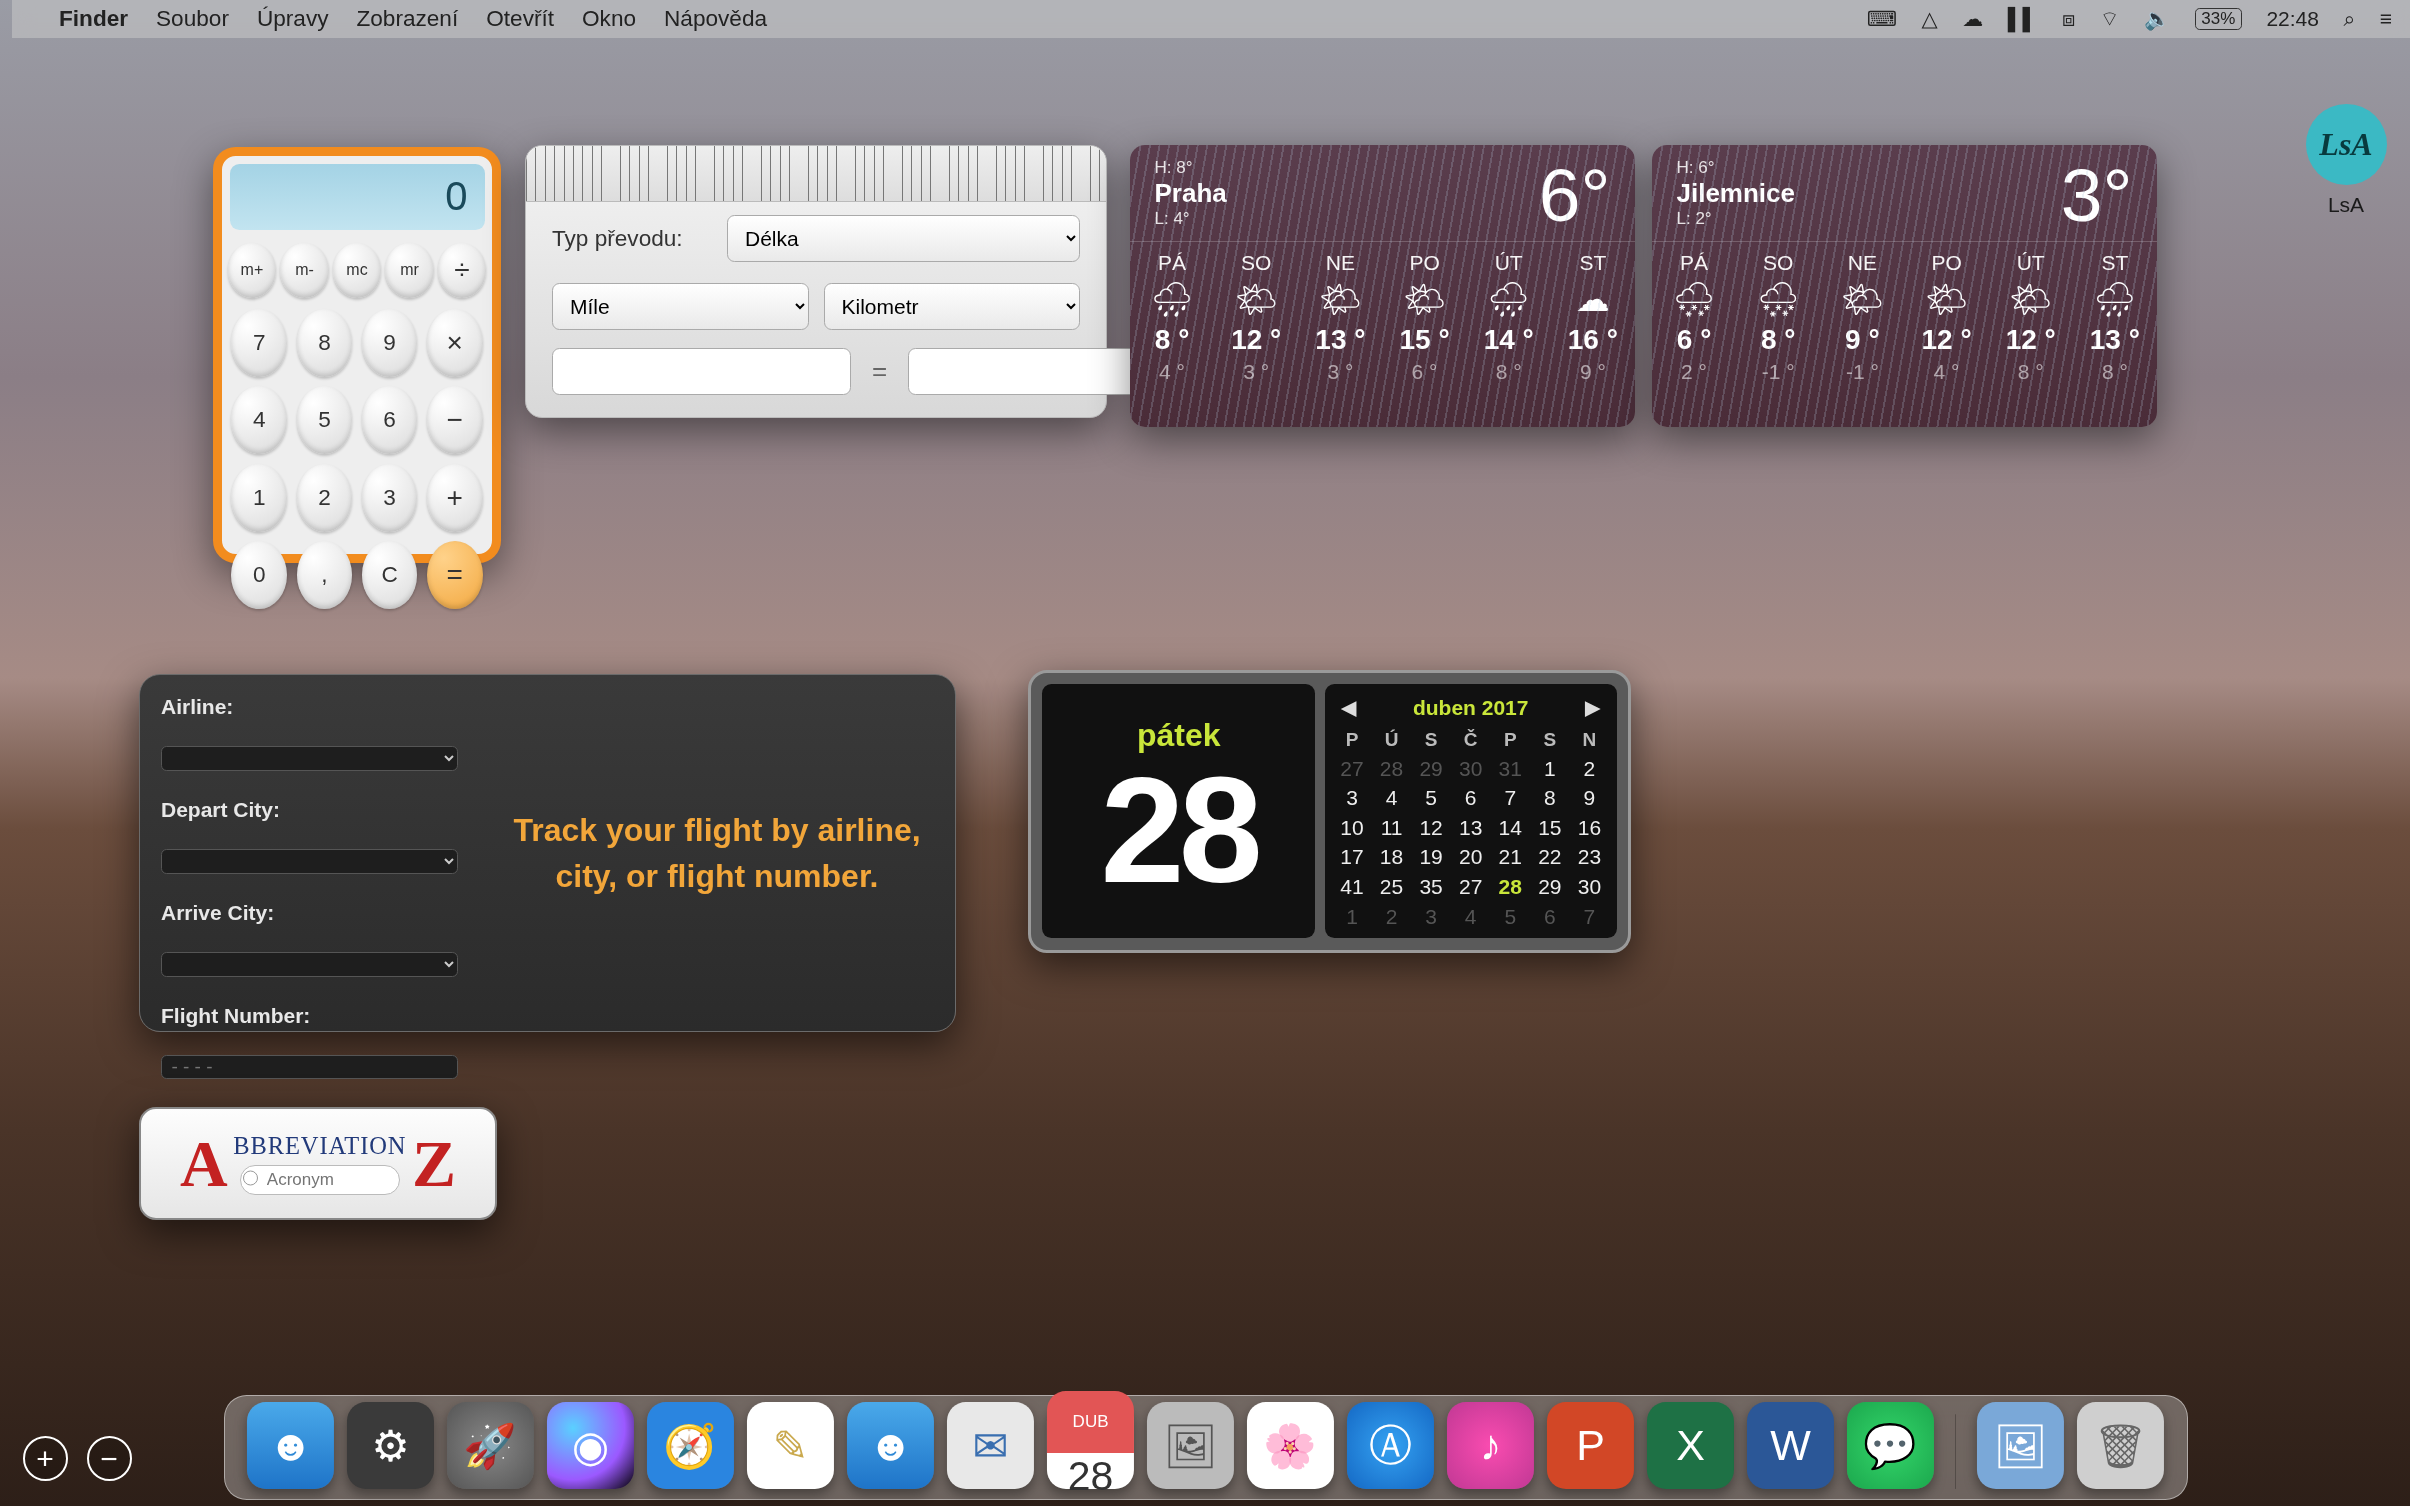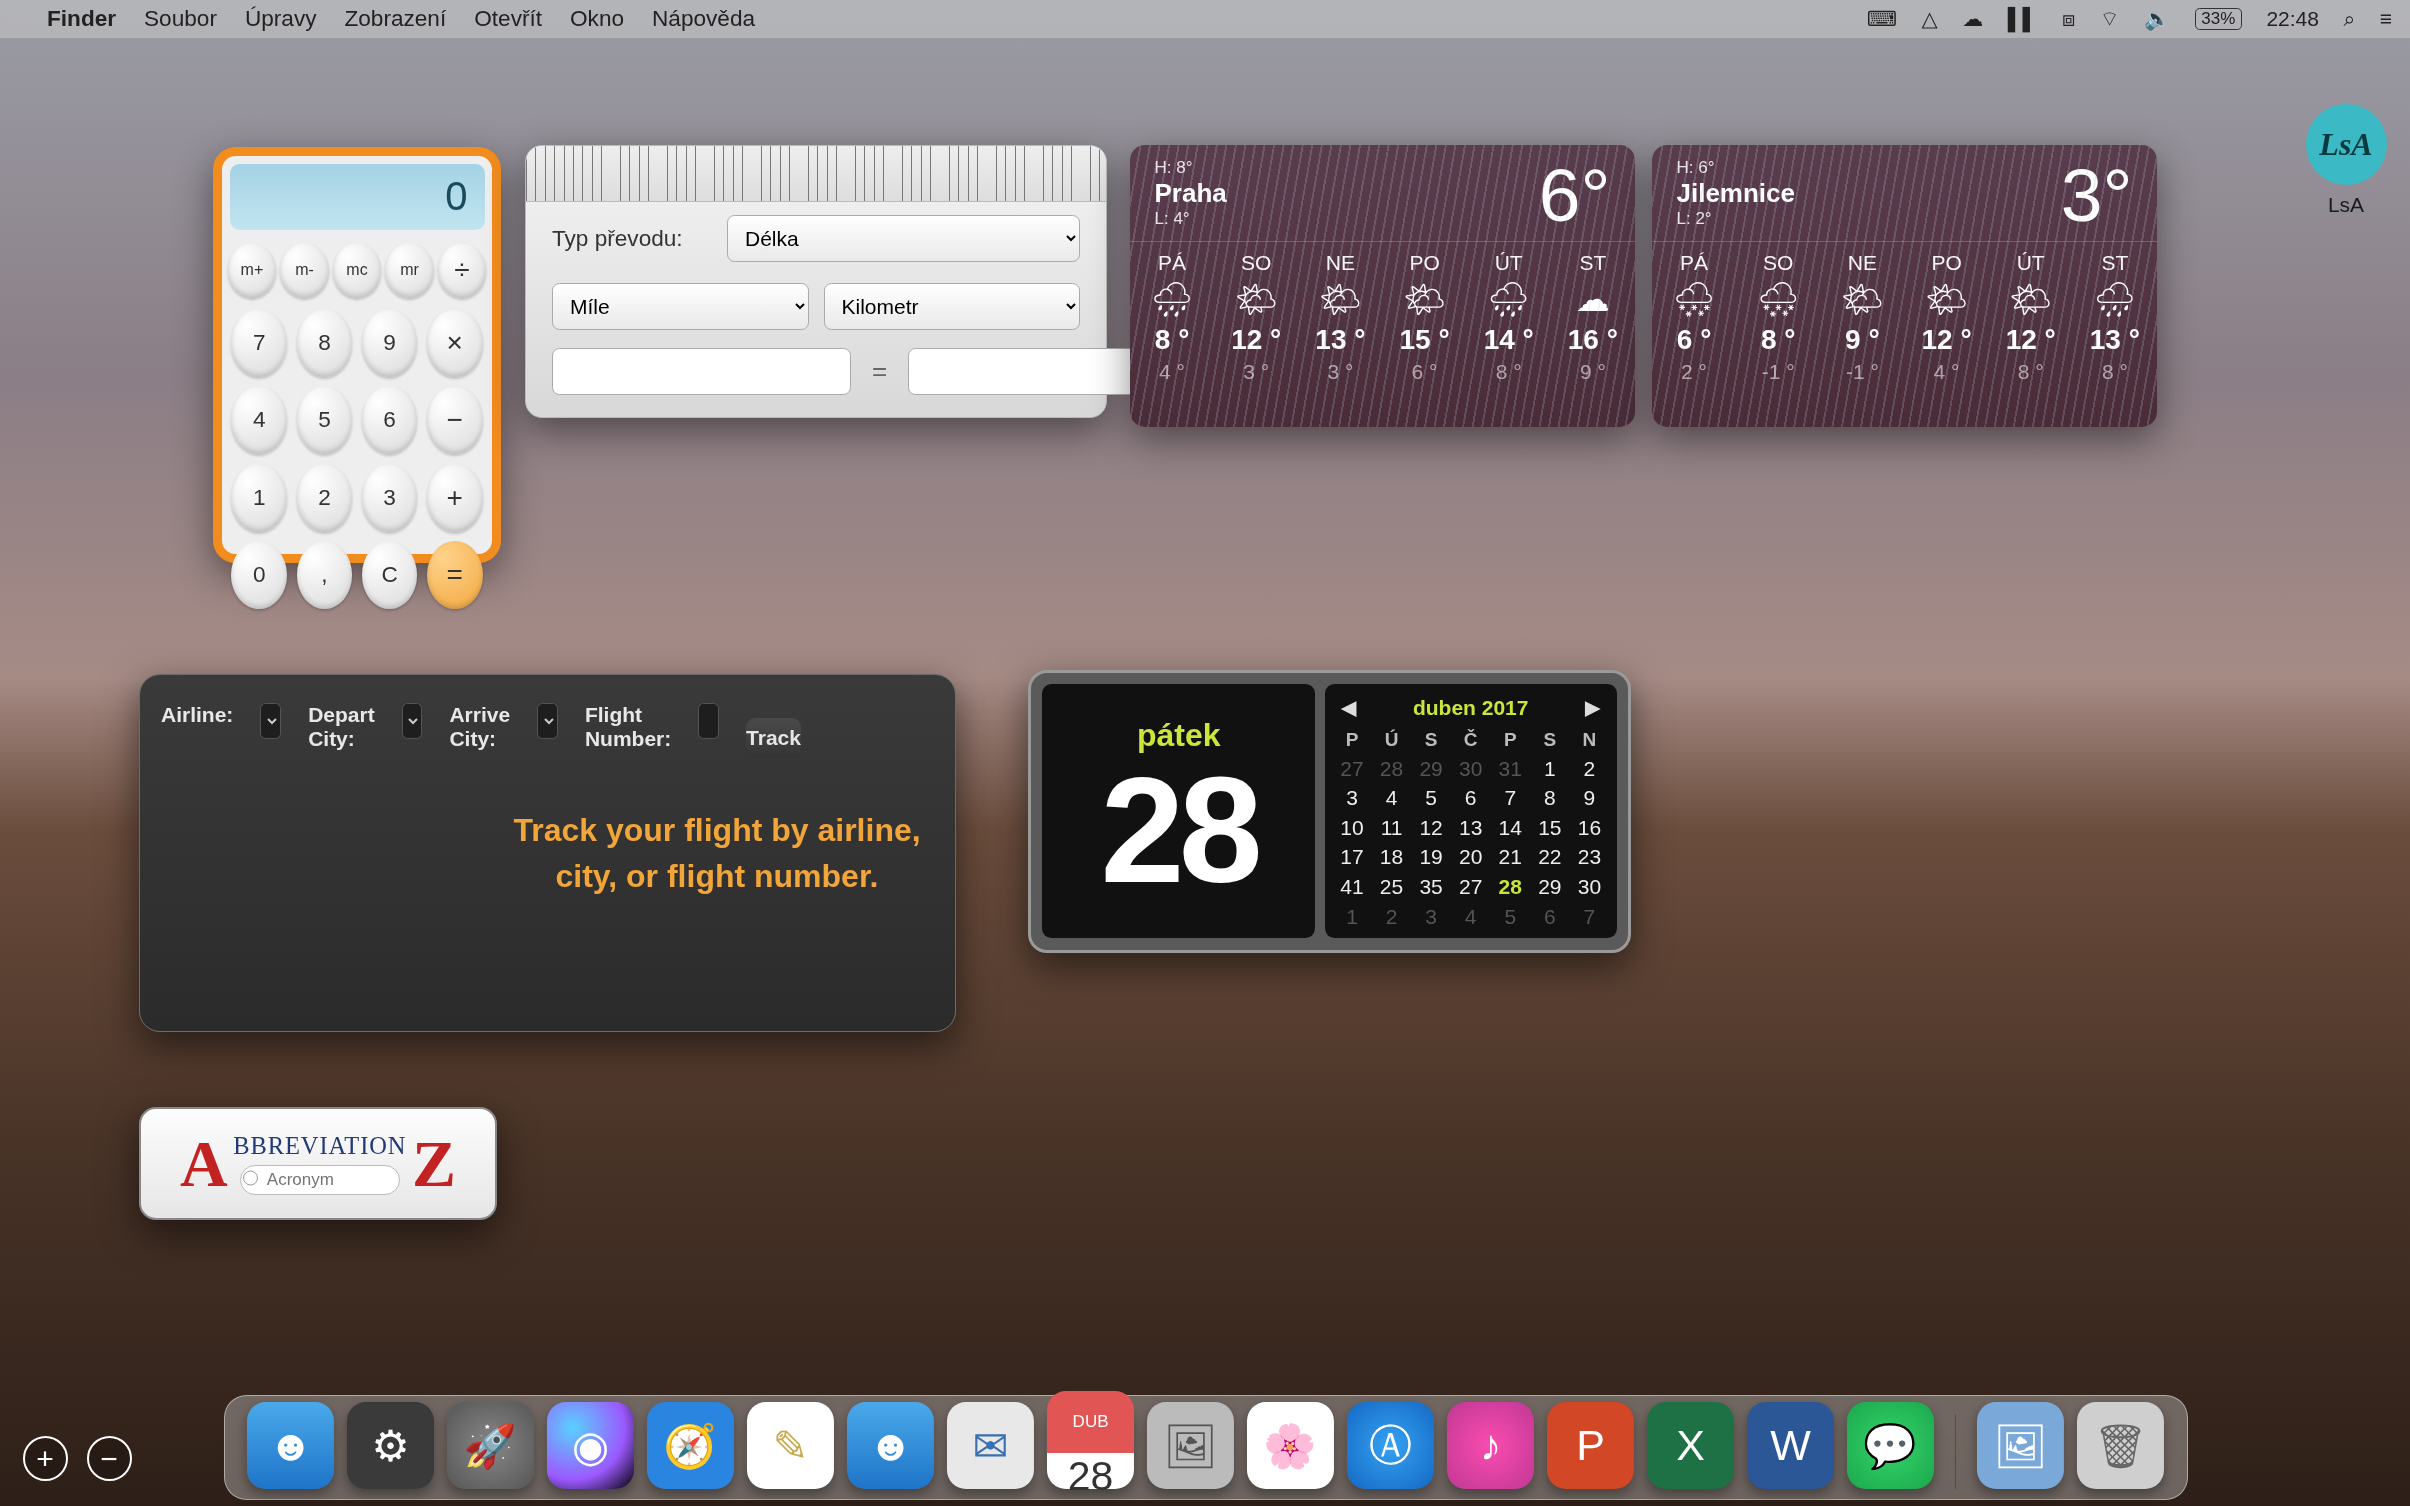--- a/index.html
+++ b/index.html
@@ -1,19 +1,19 @@
 <!DOCTYPE html>
 <html style="font-size:15px"><head>
 <meta charset="utf-8">
 <style>
 *{margin:0;padding:0;box-sizing:border-box;font-family:-apple-system,"Helvetica Neue",Arial,sans-serif;-webkit-font-smoothing:antialiased}
 html,body{width:2411px;height:1507px;overflow:hidden}
 body{background:linear-gradient(180deg,#9a9ca5 0%,#8b7e86 25%,#a68b85 45%,#6b4d3d 55%,#4a3428 75%,#2d1f18 100%);position:relative}
 
-.menubar{position:absolute;top:0;left:0;right:0;height:38px;background:rgba(200,200,200,0.55);backdrop-filter:blur(9.4px);display:flex;align-items:center;font-size:22.6px;color:#222;padding:0 19px;justify-content:space-between}
+.menubar{position:absolute;top:0;left:12px;right:0;height:38px;background:rgba(200,200,200,0.55);backdrop-filter:blur(9.4px);display:flex;align-items:center;font-size:22.6px;color:#222;padding:0 19px;justify-content:space-between}
 .menu-left{display:flex;align-items:center;gap:28px}
 .menu-left .app{font-weight:700}
 .apple{font-size:28px}
 .menu-right{display:flex;align-items:center;gap:24.5px;font-size:21px}
 .batt{border:1.9px solid #333;border-radius:4.7px;padding:0 5.6px;font-size:17px}
 
 .lsa{position:absolute;top:104px;right:24.5px;text-align:center}
 .lsa .badge{width:81px;height:81px;border-radius:50%;background:#3bb9c4;display:flex;align-items:center;justify-content:center;color:#083a3e;font-style:italic;font-weight:700;font-size:32px;font-family:Georgia,serif}
 .lsa .lbl{margin-top:7.5px;font-size:21px;color:#1a1a1a}
 
@@ -45,21 +45,21 @@
 .weather .big{font-size:75px;font-weight:200;line-height:1}
 .weather .days{display:flex;justify-content:space-around;border-top:0.9px solid rgba(255,255,255,.2);padding:9.4px 0 5.6px 0}
 .weather .day{width:79px;text-align:center}
 .weather .dn{font-size:21px;font-weight:400;opacity:.95}
 .weather .icon{height:49px;display:flex;align-items:center;justify-content:center;font-size:34px}
 .weather .hi{font-size:28px;font-weight:700}
 .weather .lo{font-size:21px;opacity:.55;margin-top:3.8px}
 .weather .rain{position:absolute;inset:0;pointer-events:none;background:repeating-linear-gradient(100deg,rgba(180,200,220,.22) 0 1.9px,transparent 1.9px 9.4px)}
 
 .flight{position:absolute;top:674px;left:139px;width:817px;height:358px;border:1.9px solid #6b6b6b;border-radius:21px;background:linear-gradient(#3a3a3a,#2b2b2b);box-shadow:0 13px 38px rgba(0,0,0,.55);color:#ddd;display:flex}
-.flight .left{width:339px;padding:28px 21px;display:flex;flex-direction:row;gap:27px}
+.flight .left{width:339px;padding:20px 21px;display:flex;flex-direction:column;gap:27px}
 .flight .lbl{font-size:21px;font-weight:700;color:#e8e8e8}
 .flight select,.flight input{height:36px;width:100%;background:#1e1e1e;border:0.9px solid #555;border-radius:5.6px;color:#ccc;font-size:19px;padding:0 9.4px}
 .flight .track{margin-top:15px;height:40px;border:none;border-radius:9.4px;background:linear-gradient(#4a4a4a,#343434);color:#e5e5e5;font-size:21px;font-weight:700;cursor:pointer}
 .flight .right{flex:1;display:flex;align-items:center;justify-content:center;text-align:center;padding:28px}
 .flight .msg{font-size:32px;font-weight:700;color:#f2a63a;line-height:1.45}
 
 .calwrap{position:absolute;top:670px;left:1028px;display:flex;gap:9.4px;padding:11.3px;border:3.8px solid #9a9a9a;border-radius:19px;background:#5a5a5a;box-shadow:0 13px 38px rgba(0,0,0,.55)}
 .cal-day{width:273px;height:254px;background:#111;border-radius:9.4px;display:flex;flex-direction:column;align-items:center;justify-content:center;color:#fff}
 .cal-day .dow{font-size:32px;color:#c9e63a;font-weight:700}
 .cal-day .num{font-size:151px;font-weight:800;line-height:1;letter-spacing:-5.6px}

